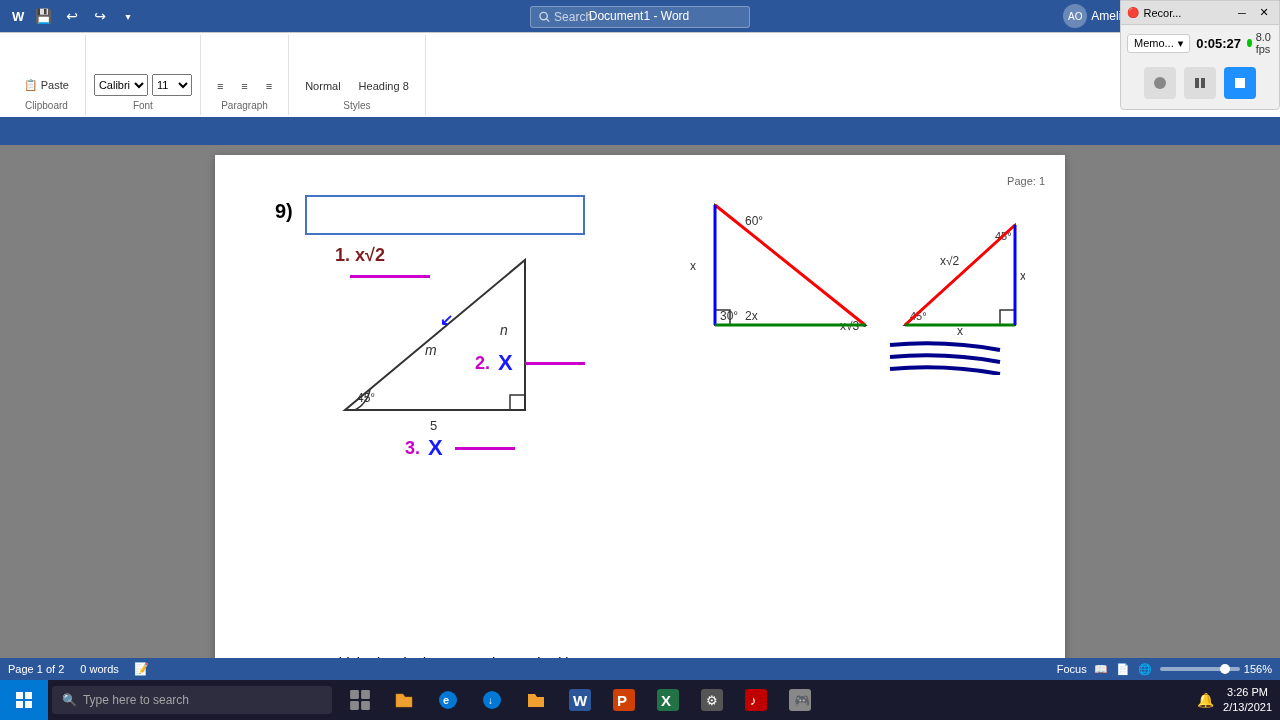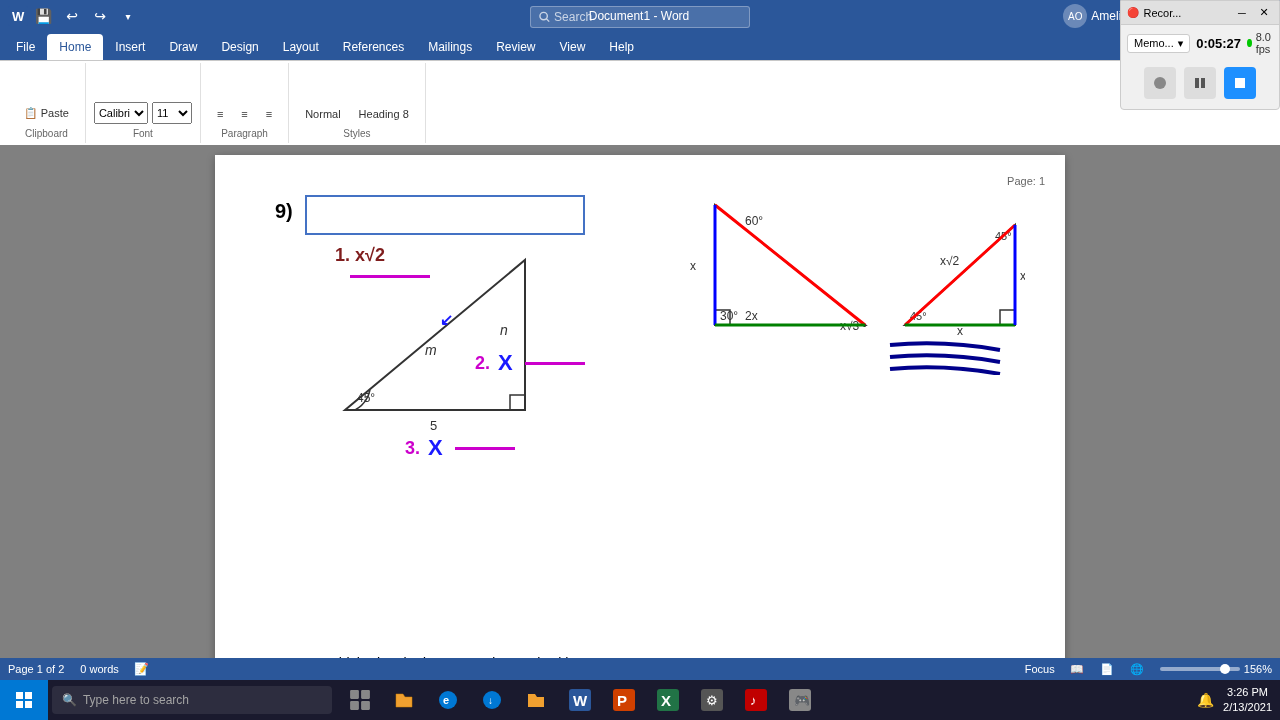--- a/index.html
+++ b/index.html
@@ -164,21 +164,21 @@
       bottom: 40px; left: 0; right: 0;
       height: 22px;
       background: #2b579a;
       display: flex; align-items: center;
       padding: 0 8px;
       color: white; font-size: 11px;
       gap: 16px;
     }
     .status-right {
       margin-left: auto;
-      display: flex; align-items: center; gap: 16px;
+      display: flex; align-items: center; gap: 8px;
     }
     .zoom-slider {
       width: 80px; height: 4px;
       background: rgba(255,255,255,0.5);
       border-radius: 2px;
       position: relative;
     }
     .zoom-thumb {
       position: absolute;
       width: 10px; height: 10px;
@@ -302,33 +302,20 @@
   </div>
 
   <div class="title-bar-right">
     <div class="win-btn">─</div>
     <div class="win-btn">□</div>
     <div class="win-btn close">✕</div>
   </div>
 </div>
 
 <div class="ribbon">
-  <div class="ribbon-tabs">
-    <div class="ribbon-tab">File</div>
-    <div class="ribbon-tab active">Home</div>
-    <div class="ribbon-tab">Insert</div>
-    <div class="ribbon-tab">Draw</div>
-    <div class="ribbon-tab">Design</div>
-    <div class="ribbon-tab">Layout</div>
-    <div class="ribbon-tab">References</div>
-    <div class="ribbon-tab">Mailings</div>
-    <div class="ribbon-tab">Review</div>
-    <div class="ribbon-tab">View</div>
-    <div class="ribbon-tab">Help</div>
-  </div>
   <div class="ribbon-content">
 
     <div class="ribbon-group">
       <div class="ribbon-btns">
         <div class="r-btn">📋 Paste</div>
       </div>
       <div class="ribbon-group-label">Clipboard</div>
     </div>
     <div class="ribbon-group">
       <div class="ribbon-btns" style="gap:4px;">

